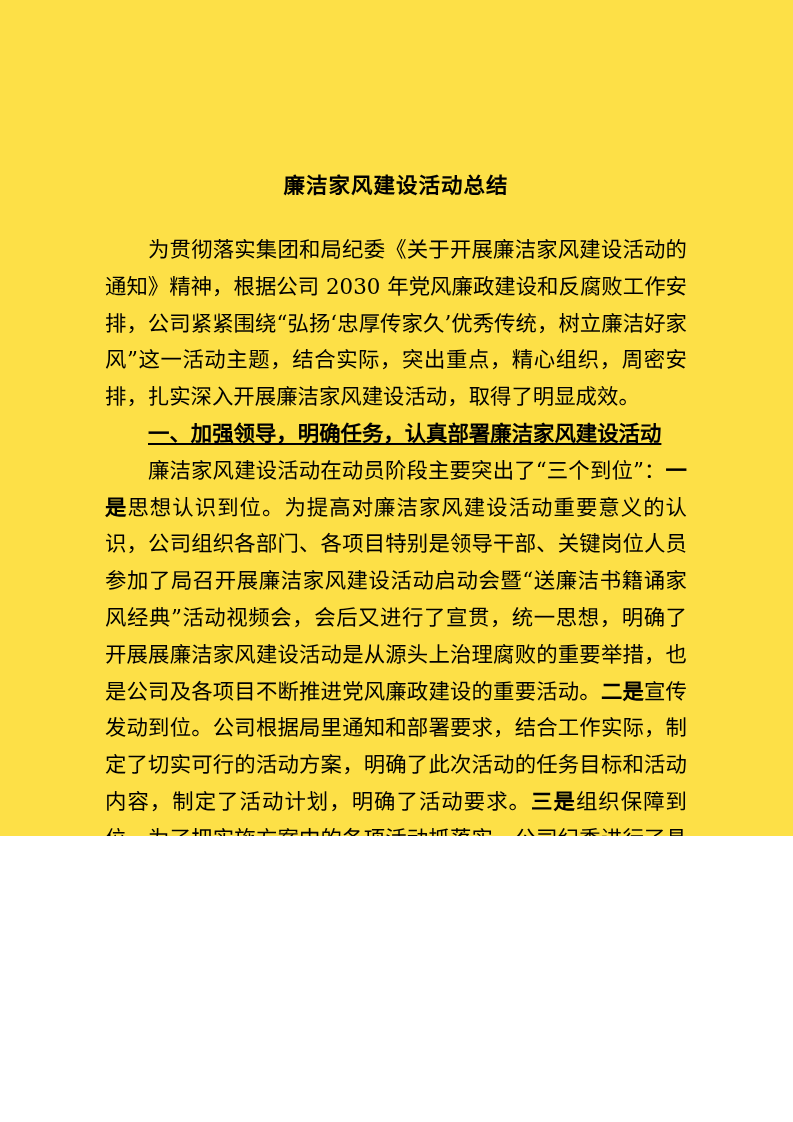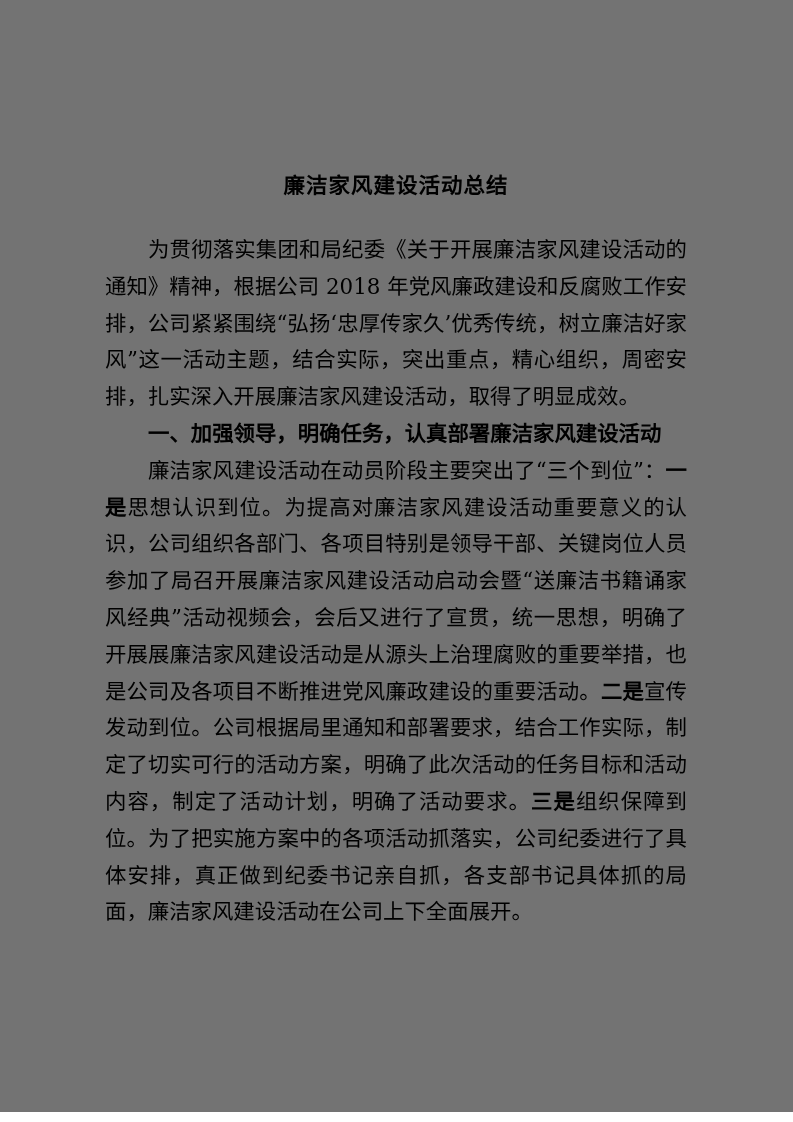--- a/index.html
+++ b/index.html
@@ -4,22 +4,22 @@
 <title>廉洁家风建设活动总结</title>
 <style>
   html, body {
     margin: 0;
     padding: 0;
     background: #ffffff;
   }
   .page {
     position: relative;
     width: 793px;
-    height: 1112px;
-    background: #737373;
+    height: 836px;
+    background: #fde047;
     overflow: hidden;
     color: #000000;
   }
   .content {
     position: absolute;
     left: 105px;
     top: 167px;
     width: 582px;
   }
   .doc-title {
@@ -47,33 +47,34 @@
   .heading {
     margin: 0;
     padding: 0;
     font-family: "DejaVu Sans", "Liberation Sans", sans-serif;
     font-size: 21.4px;
     font-weight: bold;
     line-height: 36.8px;
     text-align: justify;
     text-indent: 43px;
     color: #000000;
+    text-decoration: underline;
   }
   .bold-run {
     font-weight: bold;
     font-family: "DejaVu Sans", "Liberation Sans", sans-serif;
   }
 </style>
 </head>
 <body>
 
 <div class="page">
   <div class="content">
     <h1 class="doc-title">廉洁家风建设活动总结</h1>
 
-    <p class="para">为贯彻落实集团和局纪委《关于开展廉洁家风建设活动的通知》精神，根据公司 2018 年党风廉政建设和反腐败工作安排，公司紧紧围绕“弘扬‘忠厚传家久’优秀传统，树立廉洁好家风”这一活动主题，结合实际，突出重点，精心组织，周密安排，扎实深入开展廉洁家风建设活动，取得了明显成效。</p>
+    <p class="para">为贯彻落实集团和局纪委《关于开展廉洁家风建设活动的通知》精神，根据公司 2030 年党风廉政建设和反腐败工作安排，公司紧紧围绕“弘扬‘忠厚传家久’优秀传统，树立廉洁好家风”这一活动主题，结合实际，突出重点，精心组织，周密安排，扎实深入开展廉洁家风建设活动，取得了明显成效。</p>
 
     <h2 class="heading">一、加强领导，明确任务，认真部署廉洁家风建设活动</h2>
 
     <p class="para"><span>廉洁家风建设活动在动员阶段主要突出了“三个到位”：</span><span class="bold-run">一是</span><span>思想认识到位。为提高对廉洁家风建设活动重要意义的认识，公司组织各部门、各项目特别是领导干部、关键岗位人员参加了局召开展廉洁家风建设活动启动会暨“送廉洁书籍诵家风经典”活动视频会，会后又进行了宣贯，统一思想，明确了开展展廉洁家风建设活动是从源头上治理腐败的重要举措，也是公司及各项目不断推进党风廉政建设的重要活动。</span><span class="bold-run">二是</span><span>宣传发动到位。公司根据局里通知和部署要求，结合工作实际，制定了切实可行的活动方案，明确了此次活动的任务目标和活动内容，制定了活动计划，明确了活动要求。</span><span class="bold-run">三是</span><span>组织保障到位。为了把实施方案中的各项活动抓落实，公司纪委进行了具体安排，真正做到纪委书记亲自抓，各支部书记具体抓的局面，廉洁家风建设活动在公司上下全面展开。</span></p>
 
   </div>
 </div>
 
 </body></html>

